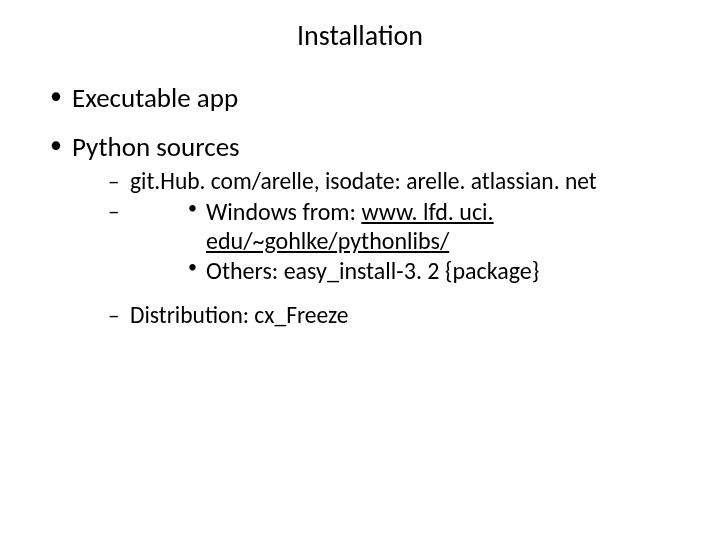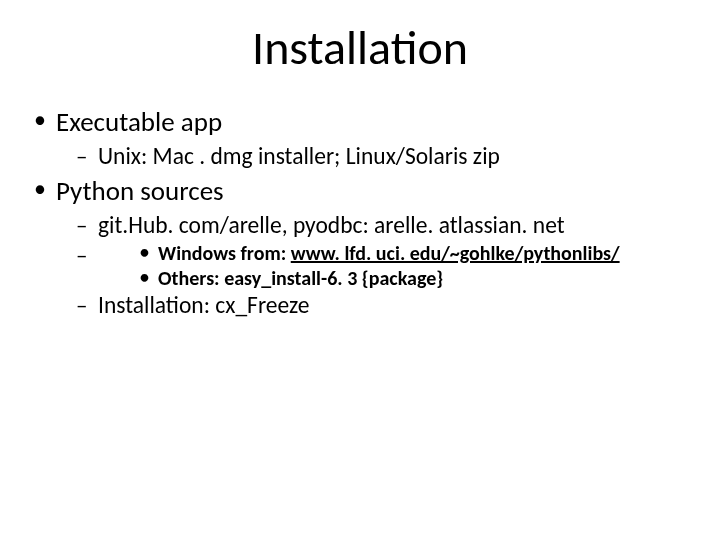--- a/index.html
+++ b/index.html
@@ -11,27 +11,27 @@
     font-family: Calibri, "Segoe UI", Arial, sans-serif;
     color: #000000;
   }
   .slide {
     box-sizing: border-box;
     width: 720px;
     height: 540px;
     padding: 10px 30px 20px 30px;
   }
   .title {
-    font-size: 48px;
+    font-size: 28px;
     text-align: center;
     margin: 8px 0 28px 0;
     font-weight: 400;
   }
   ul {
-    margin: 0;
+    margin: 16px;
     padding: 0;
     list-style: none;
   }
   .lvl1 > li {
     font-size: 27px;
     margin: 4px 0 2px 0;
     padding-left: 26px;
     position: relative;
   }
   .lvl1 > li::before {
@@ -54,25 +54,24 @@
     content: "–";
     position: absolute;
     left: 20px;
     top: 0;
     font-size: 23px;
   }
   .lvl3 {
     margin-top: 2px;
   }
   .lvl3 > li {
-    font-size: 20px;
+    font-size: 24px;
     margin: 1px 0;
     padding-left: 60px;
     position: relative;
-    font-weight: bold;
   }
   .lvl3 > li::before {
     content: "•";
     position: absolute;
     left: 42px;
     top: 0;
     font-size: 18px;
   }
   .link {
     text-decoration: underline;
@@ -81,41 +80,38 @@
 </head>
 <body>
 
 <div class="slide">
   <h1 class="title">Installation</h1>
 
   <ul class="lvl1">
     <li>
       <span>Executable app</span>
       <ul class="lvl2">
-        <li>
-          <span>Unix: Mac . dmg installer; Linux/Solaris zip</span>
-        </li>
       </ul>
     </li>
 
     <li>
       <span>Python sources</span>
       <ul class="lvl2">
         <li>
-          <span>git.Hub. com/arelle, pyodbc: arelle. atlassian. net</span>
+          <span>git.Hub. com/arelle, isodate: arelle. atlassian. net</span>
         </li>
         <li>
           <ul class="lvl3">
             <li>
               <span>Windows from: </span><span class="link">www. lfd. uci. edu/~gohlke/pythonlibs/</span>
             </li>
             <li>
-              <span>Others: easy_install-6. 3 {package}</span>
+              <span>Others: easy_install-3. 2 {package}</span>
             </li>
           </ul>
         </li>
         <li>
-          <span>Installation: cx_Freeze</span>
+          <span>Distribution: cx_Freeze</span>
         </li>
       </ul>
     </li>
   </ul>
 </div>
 
 </body></html>

